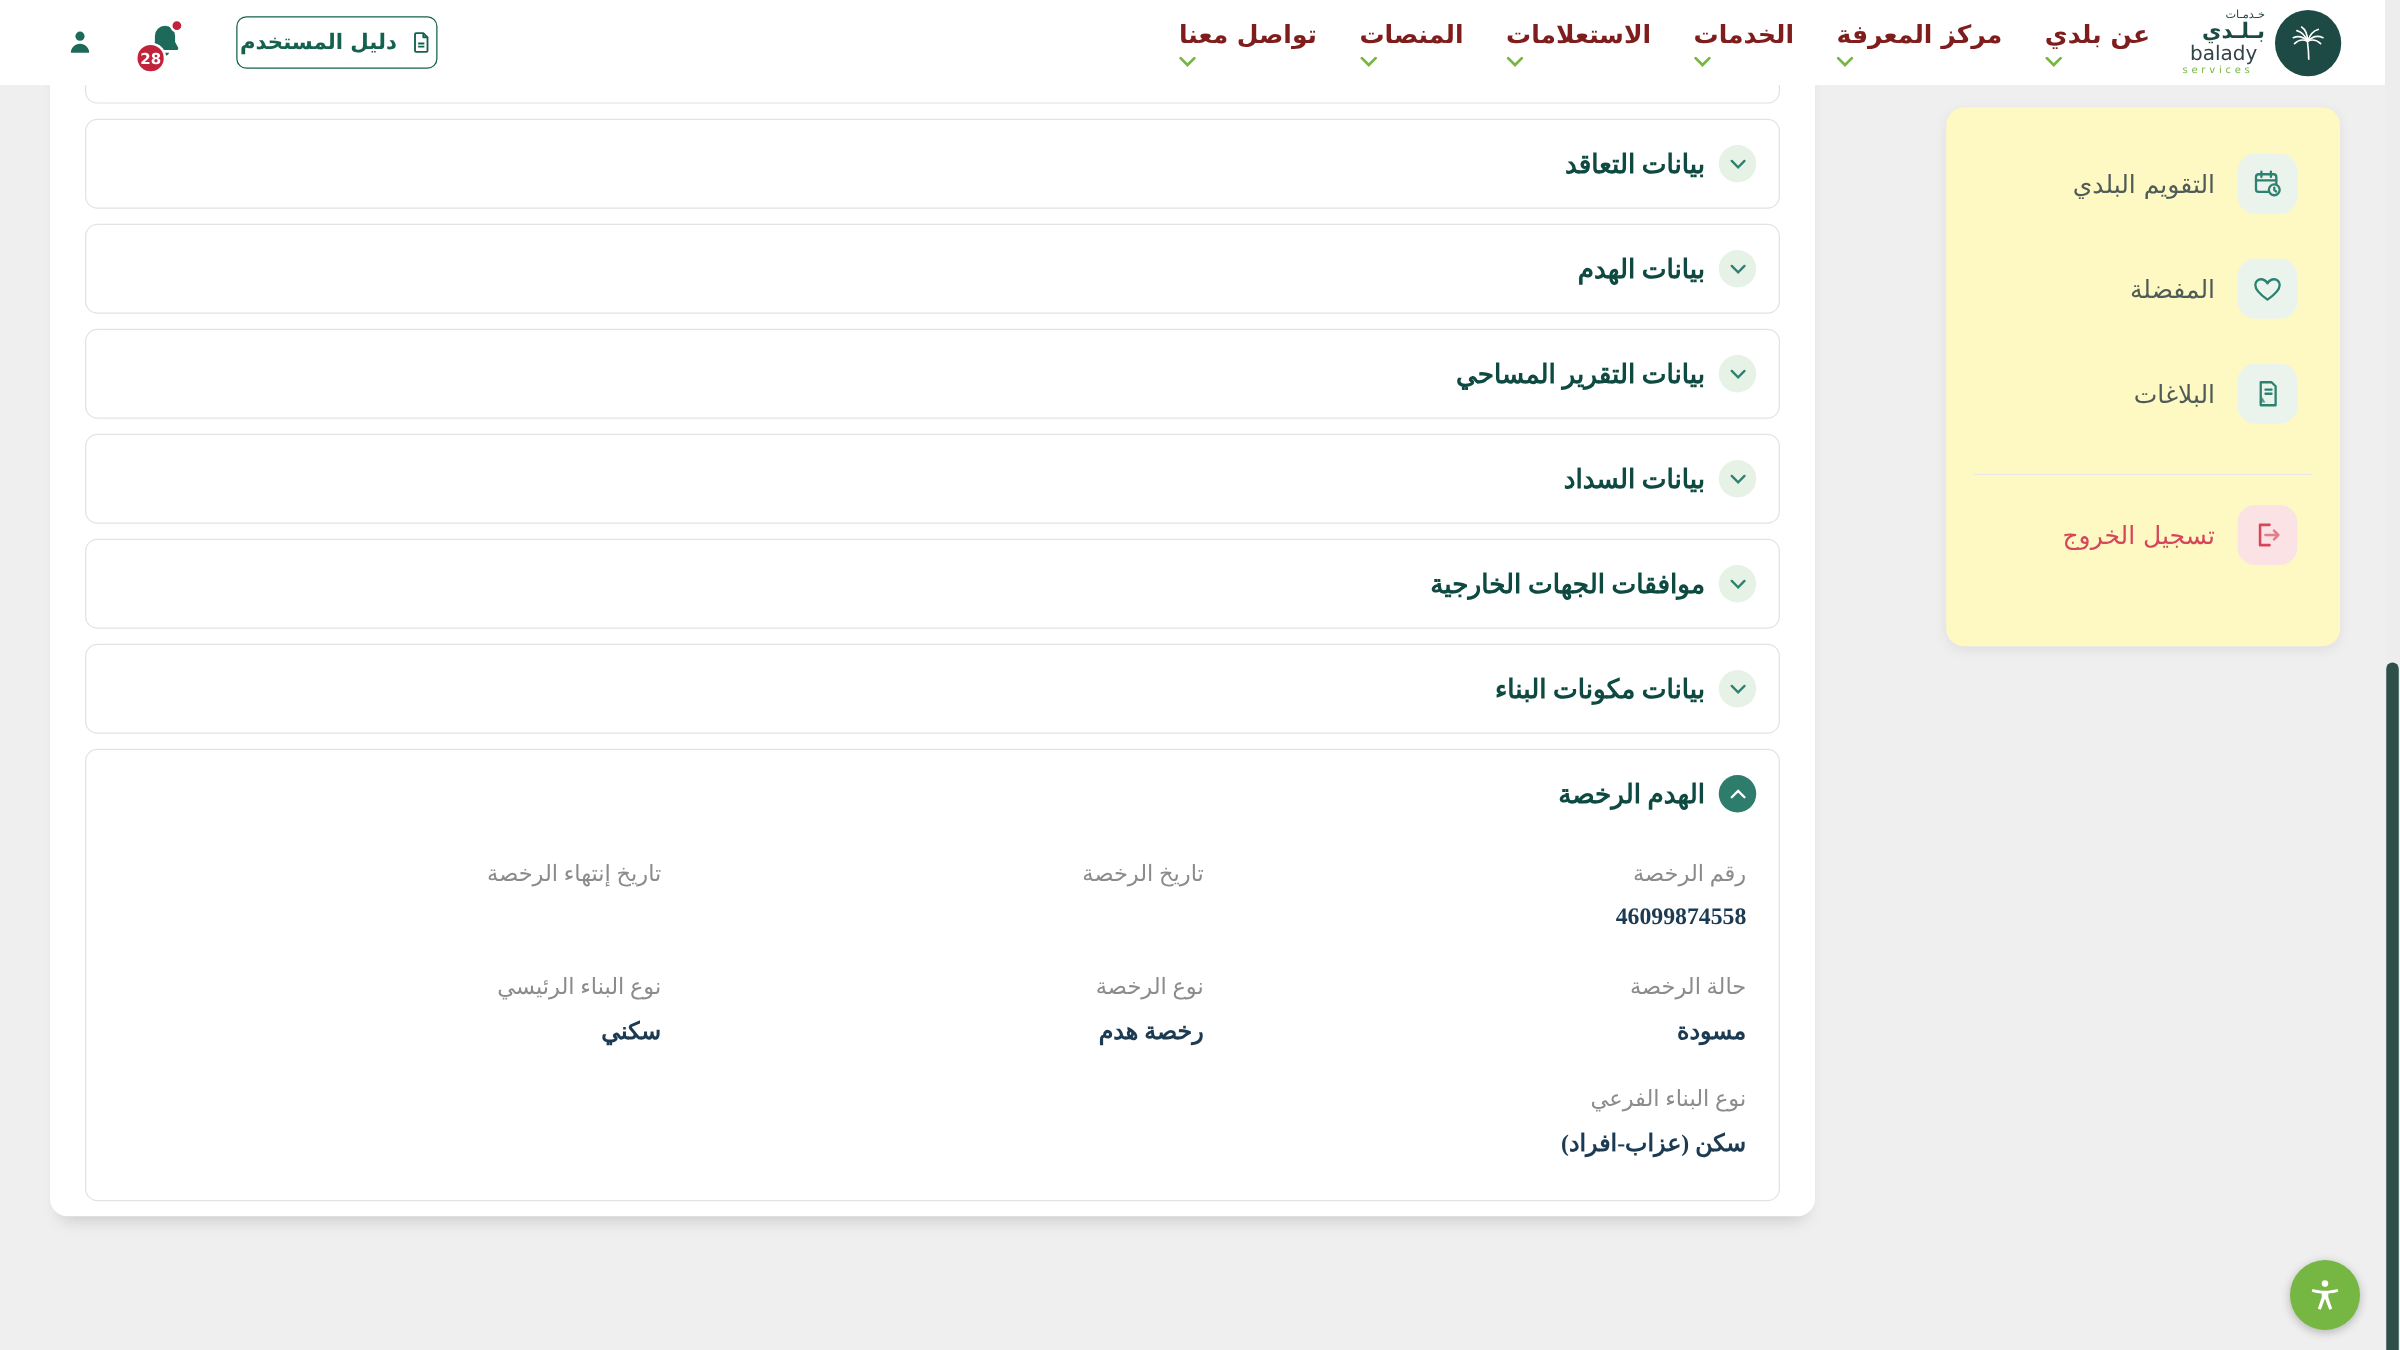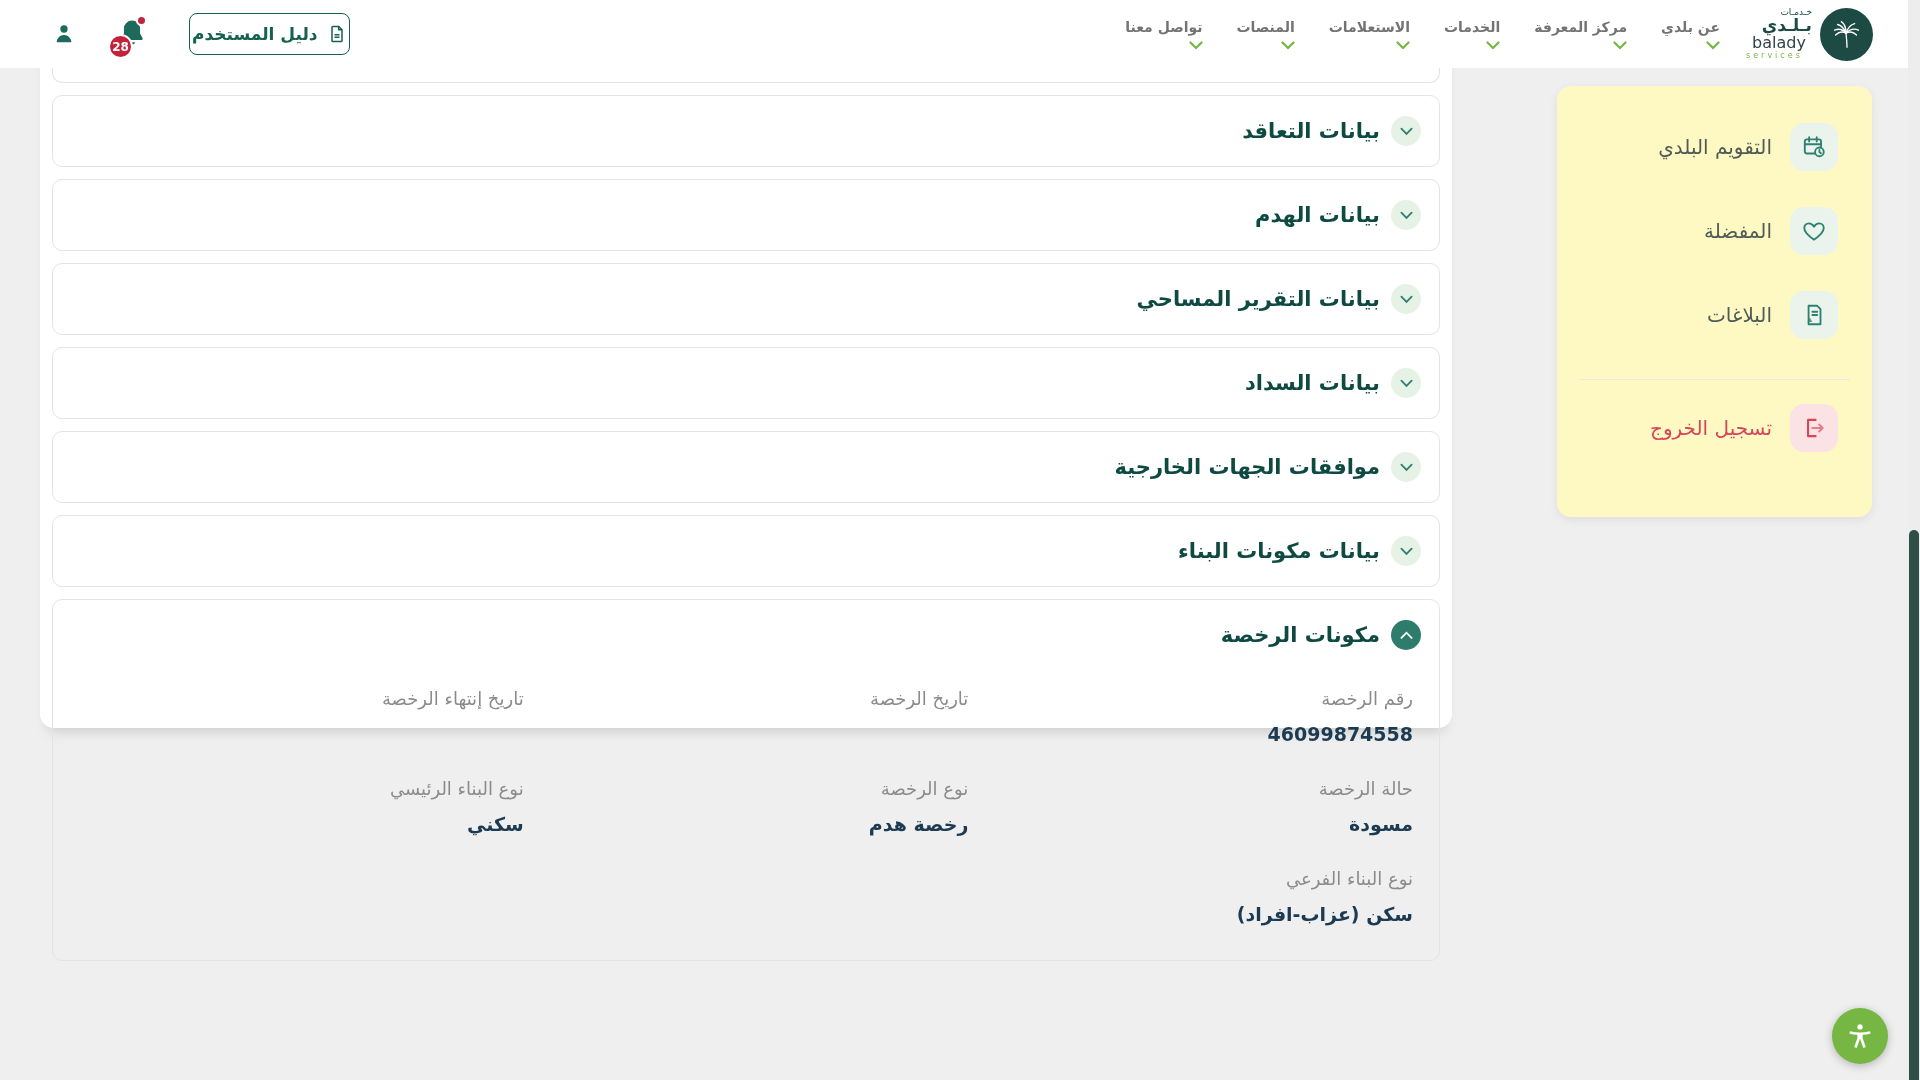--- a/index.html
+++ b/index.html
@@ -23,22 +23,22 @@
     width:53px; height:53px; border-radius:50%; background:#1d4a44;
     display:flex; align-items:center; justify-content:center; flex:0 0 auto;
   }
   .logo-text { display:flex; flex-direction:column; line-height:1.05; width:66px; }
   .logo-ar-top { font-size:9px; color:#1d4a44; letter-spacing:1px; text-align:right; }
   .logo-ar-main { font-size:17px; font-weight:bold; color:#1d4a44; text-align:right; }
   .logo-en-main { font-size:16px; color:#33434a; direction:ltr; text-align:center; }
   .logo-en-sub { font-size:8px; color:#76b643; letter-spacing:3px; direction:ltr; text-align:left; }
   .nav { display:flex; align-items:center; gap:34px; }
   .nav-item {
-    display:flex; flex-direction:column; align-items:flex-start; gap:6px;
-    font-size:14px; font-weight:bold; color:#737373; cursor:pointer; white-space:nowrap;
+    display:flex; flex-direction:column; align-items:flex-end; gap:6px;
+    font-size:20px; font-weight:bold; color:#7f1d1d; cursor:pointer; white-space:nowrap;
   }
   .header-left { display:flex; align-items:center; gap:40px; padding-left:53px; flex-direction:row-reverse; }
   .user-ico { width:22px; height:22px; cursor:pointer; }
   .bell-wrap { position:relative; width:34px; height:34px; cursor:pointer; }
   .bell-dot {
     position:absolute; top:-2px; right:2px; width:11px; height:11px;
     border-radius:50%; background:#c3223b; border:2px solid #fff;
   }
   .bell-badge {
     position:absolute; bottom:-8px; right:16px; min-width:25px; height:25px;
@@ -47,24 +47,25 @@
   }
   .guide-btn {
     display:flex; align-items:center; gap:9px; height:42px; padding:0 2px;
     border:1.5px solid #15614f; border-radius:8px; background:#fff;
     font-size:17px; font-weight:bold; color:#15614f; cursor:pointer;
     font-family:"DejaVu Sans", sans-serif;
   }
 
   
   .main-wrap {
-    position:absolute; top:0; left:40px; width:1412px; height:728px;
+    position:absolute; top:0; left:40px; width:1412px; height:973px;
     background:#ffffff; border-radius:0 0 14px 14px; z-index:1;
     box-shadow:0 10px 14px -8px rgba(0,0,0,0.18);
-    padding:0 12px;
+    padding:0 28px;
+    font-family:Liberation Serif, serif;
   }
   .cut-card {
     margin-top:68px; height:15px;
     border:1px solid #e3e3e3; border-top:none; border-radius:0 0 10px 10px;
   }
   .acc-card {
     margin-top:12px; height:72px; border:1px solid #e3e3e3; border-radius:10px;
     display:flex; align-items:center; gap:11px; padding-right:18px;
     background:#fff; cursor:pointer;
   }
@@ -267,21 +268,21 @@
     <span class="acc-title">بيانات مكونات البناء</span>
   </div>
 
   <div class="expanded-card">
     <div class="expanded-head">
       <span class="chev-circle filled">
         <svg width="13" height="9" viewBox="0 0 14 9" fill="none" stroke="#ffffff" stroke-width="2" stroke-linecap="round">
             <path d="M1.5 7 L7 1.5 L12.5 7"></path>
           </svg>
       </span>
-      <span class="acc-title">مكونات الرخصة</span>
+      <span class="acc-title">الهدم الرخصة</span>
     </div>
     <div class="fields-grid">
       <div class="field">
         <div class="f-label">رقم الرخصة</div>
         <div class="f-value">46099874558</div>
       </div>
       <div class="field">
         <div class="f-label">تاريخ الرخصة</div>
         <div class="f-value"></div>
       </div>

